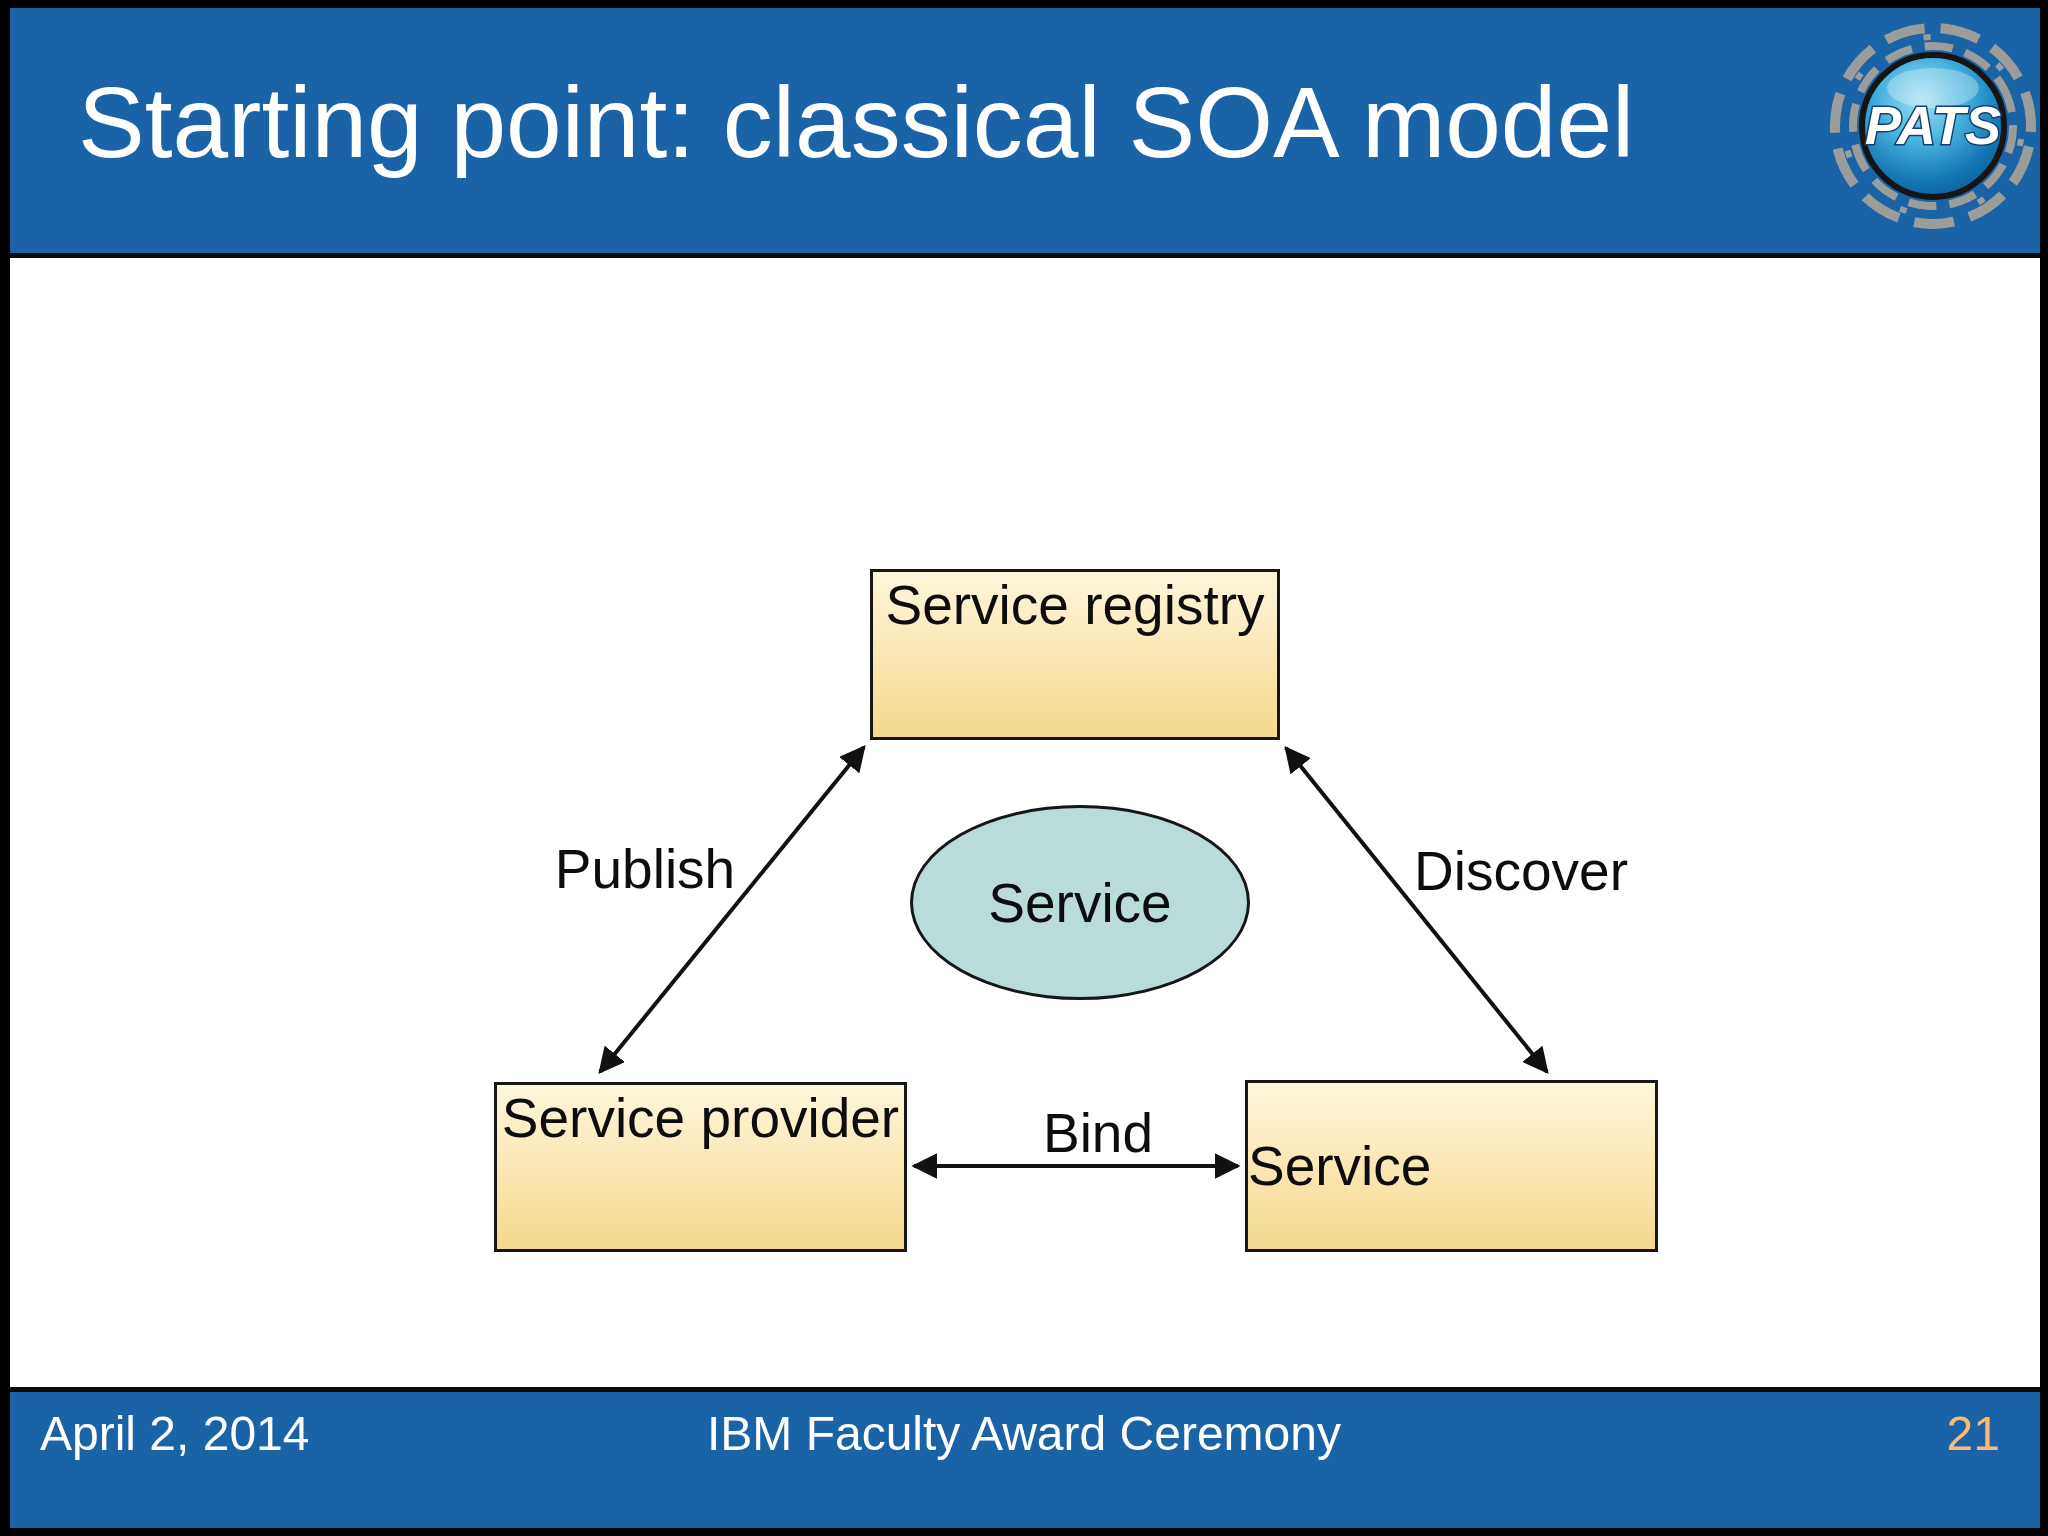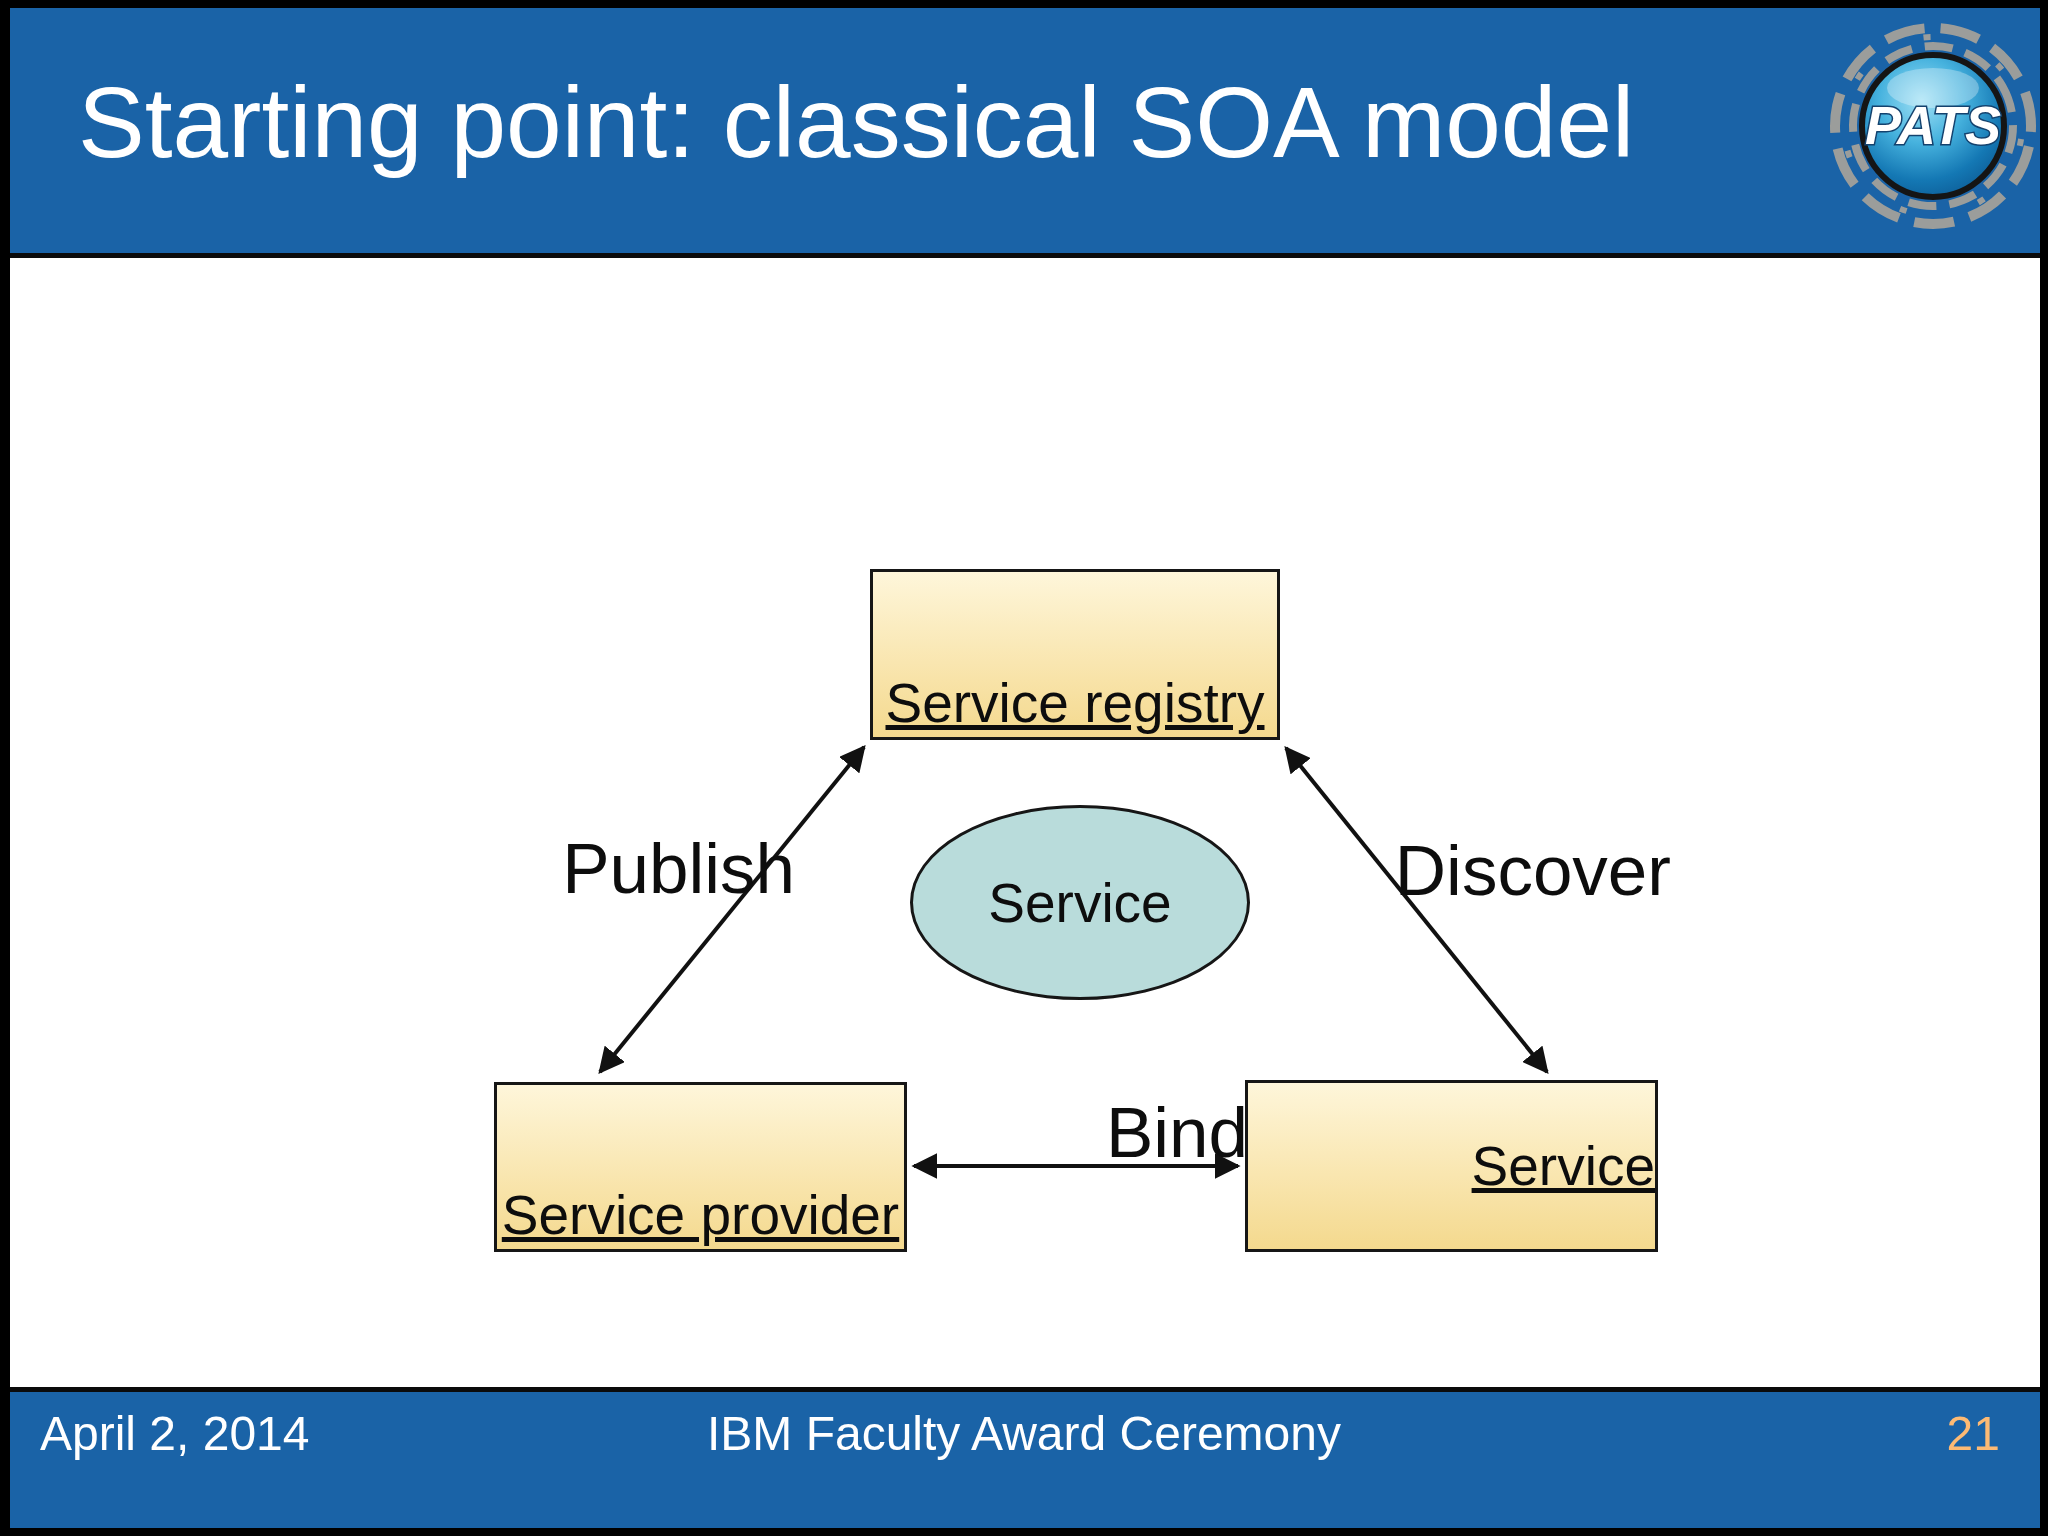--- a/index.html
+++ b/index.html
@@ -36,37 +36,37 @@
   .footer-center{
     position:absolute;left:0;right:0;top:1408px;text-align:center;
     font-size:48px;color:#fff;line-height:52px;
   }
   .footer-page{
     position:absolute;right:48px;top:1408px;font-size:48px;color:#fdba74;line-height:52px;
   }
   
   .arrows-layer{position:absolute;left:0;top:0;width:2048px;height:1536px;}
   .node{
-    position:absolute;display:flex;align-items:flex-end;justify-content:center;
+    position:absolute;display:flex;align-items:flex-start;justify-content:center;
     background:linear-gradient(to bottom,#FEF6DA 0%,#F9E6B0 55%,#F4D98E 100%);
     border:3px solid #161616;box-sizing:border-box;
-    font-size:55px;color:#0d0d0d;text-align:center;line-height:67px;text-decoration:underline;
+    font-size:55px;color:#0d0d0d;text-align:center;line-height:67px;
   }
   .node-registry{left:870px;top:569px;width:410px;height:171px;white-space:nowrap;}
   .node-provider{left:494px;top:1082px;width:413px;height:170px;white-space:nowrap;}
   .node-requester{left:1245px;top:1080px;width:413px;height:172px;flex-direction:column;}
   .desc-ellipse{
     position:absolute;left:910px;top:805px;width:340px;height:195px;
     background:#B9DCDB;border:3px solid #161616;border-radius:50%;box-sizing:border-box;
     display:flex;flex-direction:column;align-items:center;justify-content:center;
     font-size:55px;color:#0d0d0d;text-align:center;line-height:70px;
   }
   .edge-label{
-    position:absolute;width:300px;text-align:right;
-    font-size:71px;color:#0d0d0d;line-height:58px;
+    position:absolute;width:300px;text-align:center;
+    font-size:55px;color:#0d0d0d;line-height:58px;
   }
   .label-publish{left:495px;top:840px;}
   .label-discover{left:1371px;top:842px;}
   .label-bind{left:948px;top:1104px;}
   .line2{display:block;}
 </style>
 </head>
 <body>
 
 <div class="slide-bg"></div>

